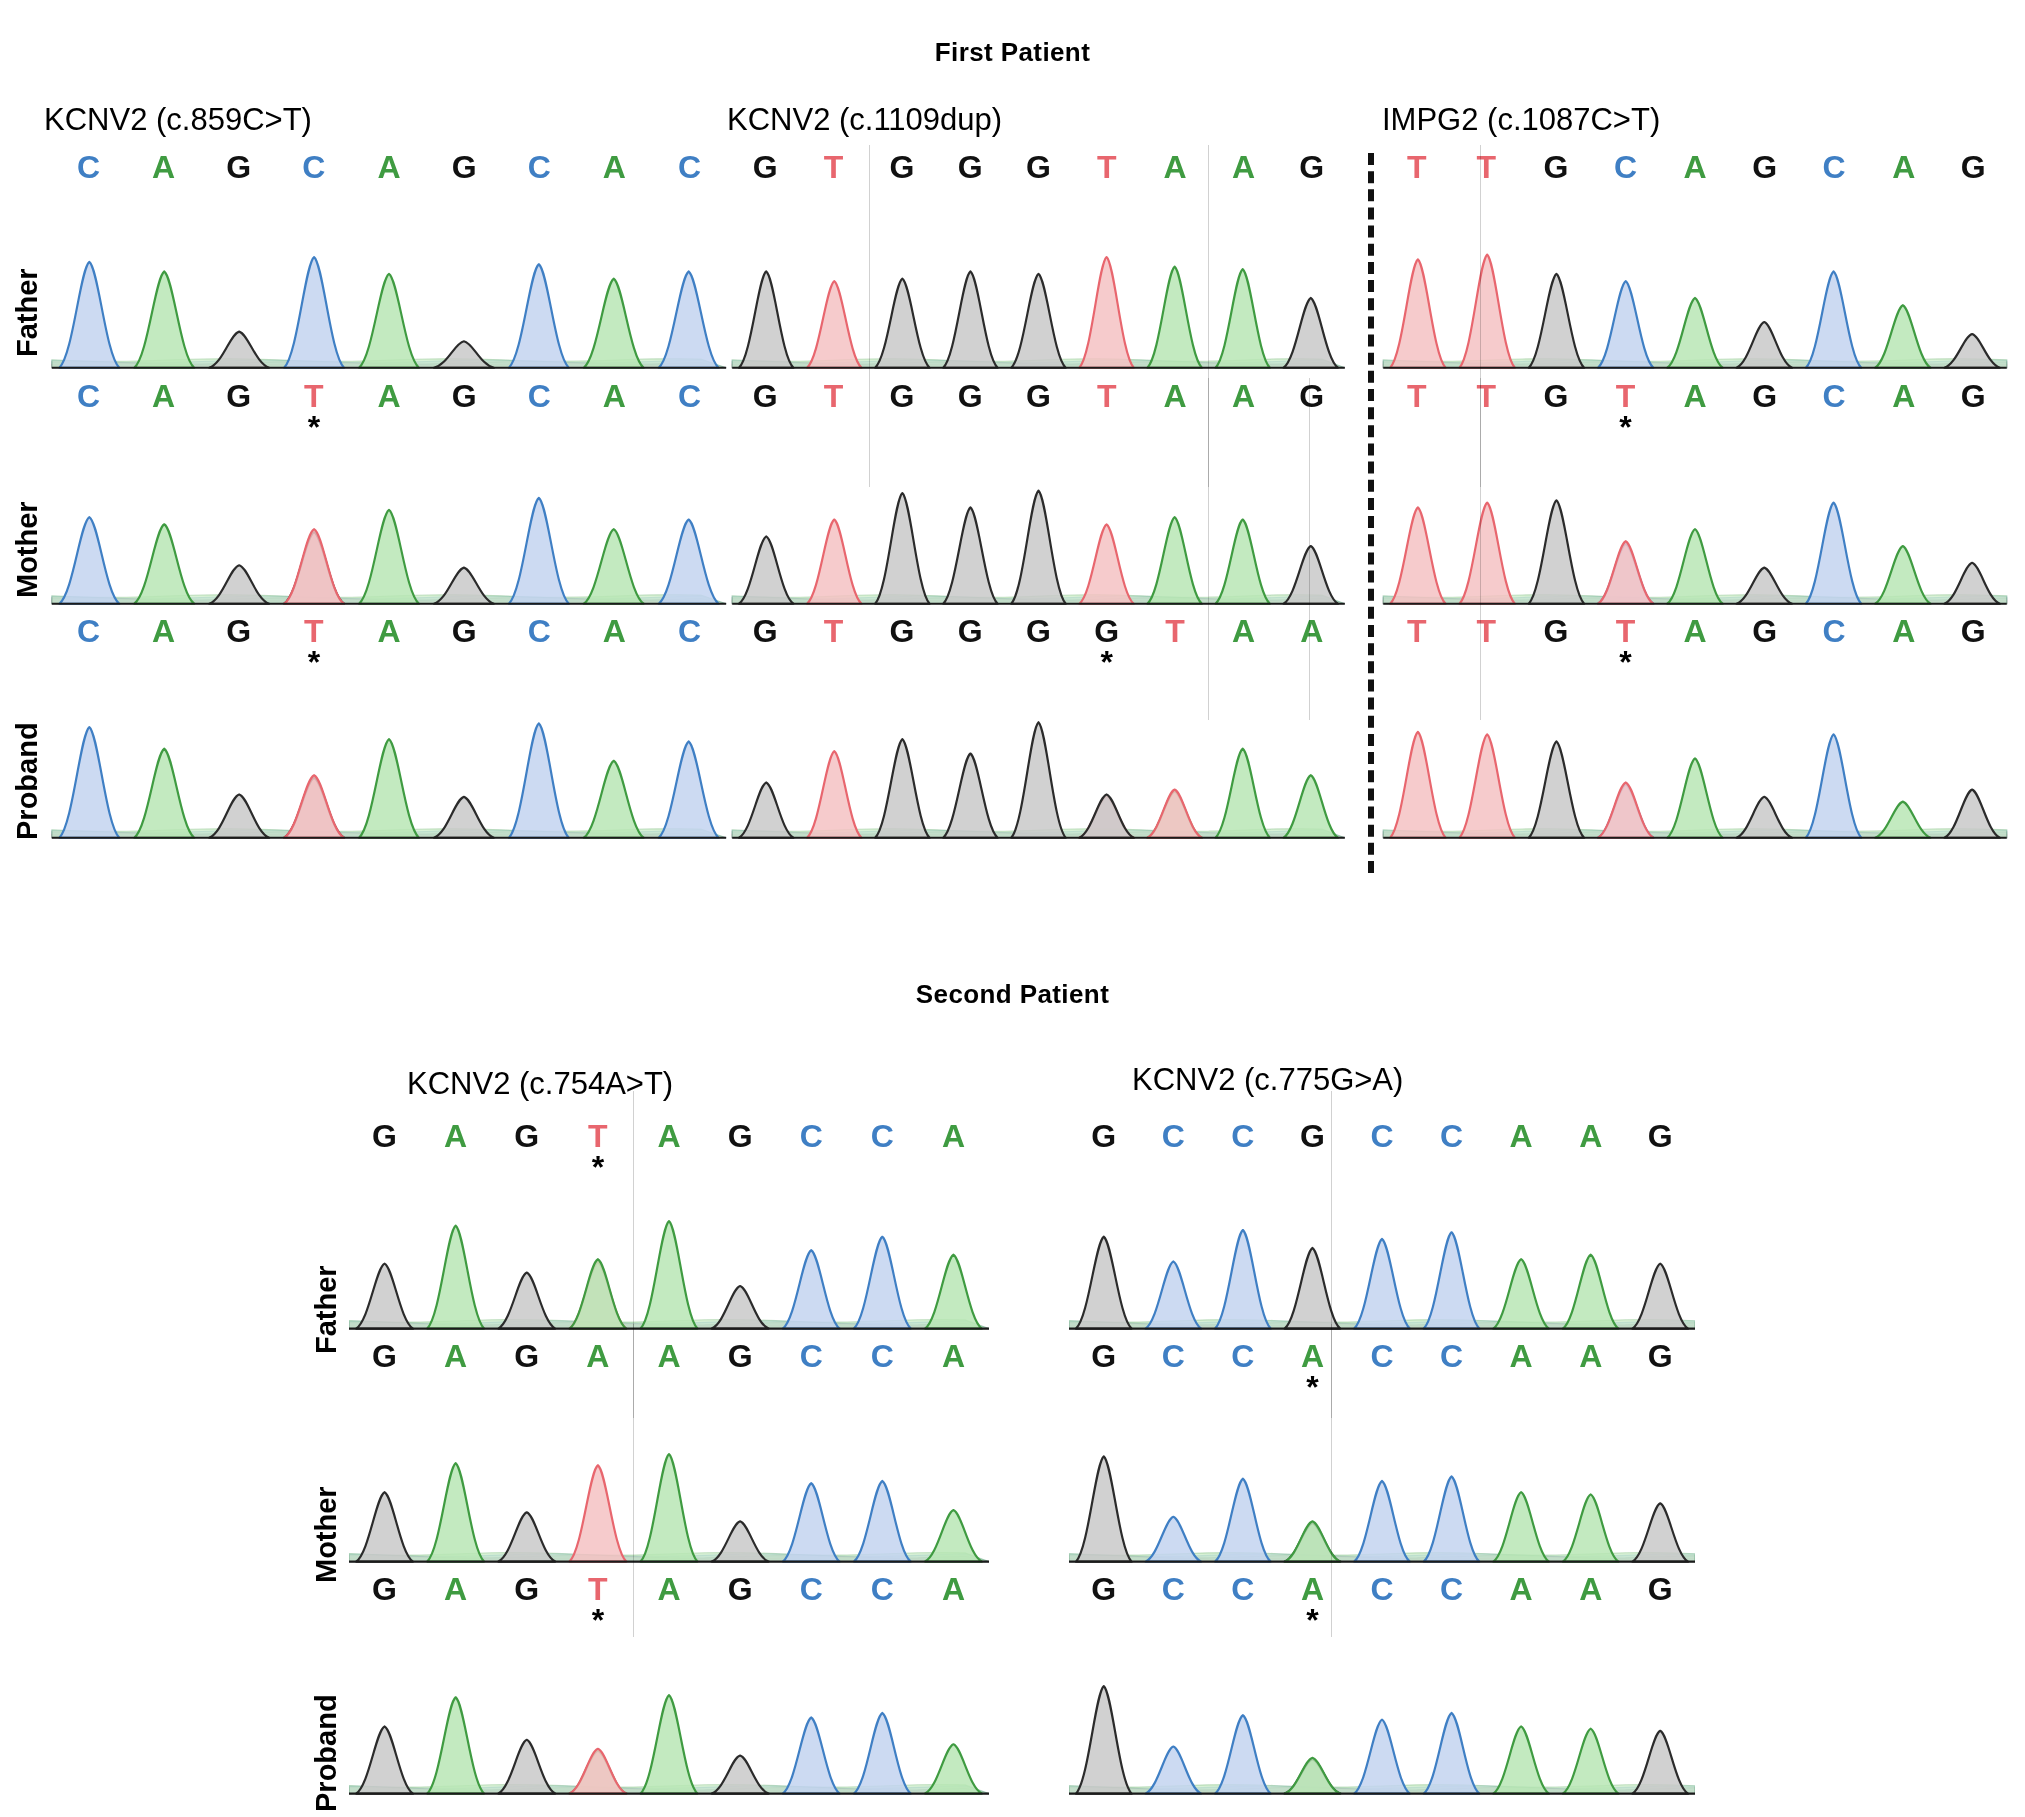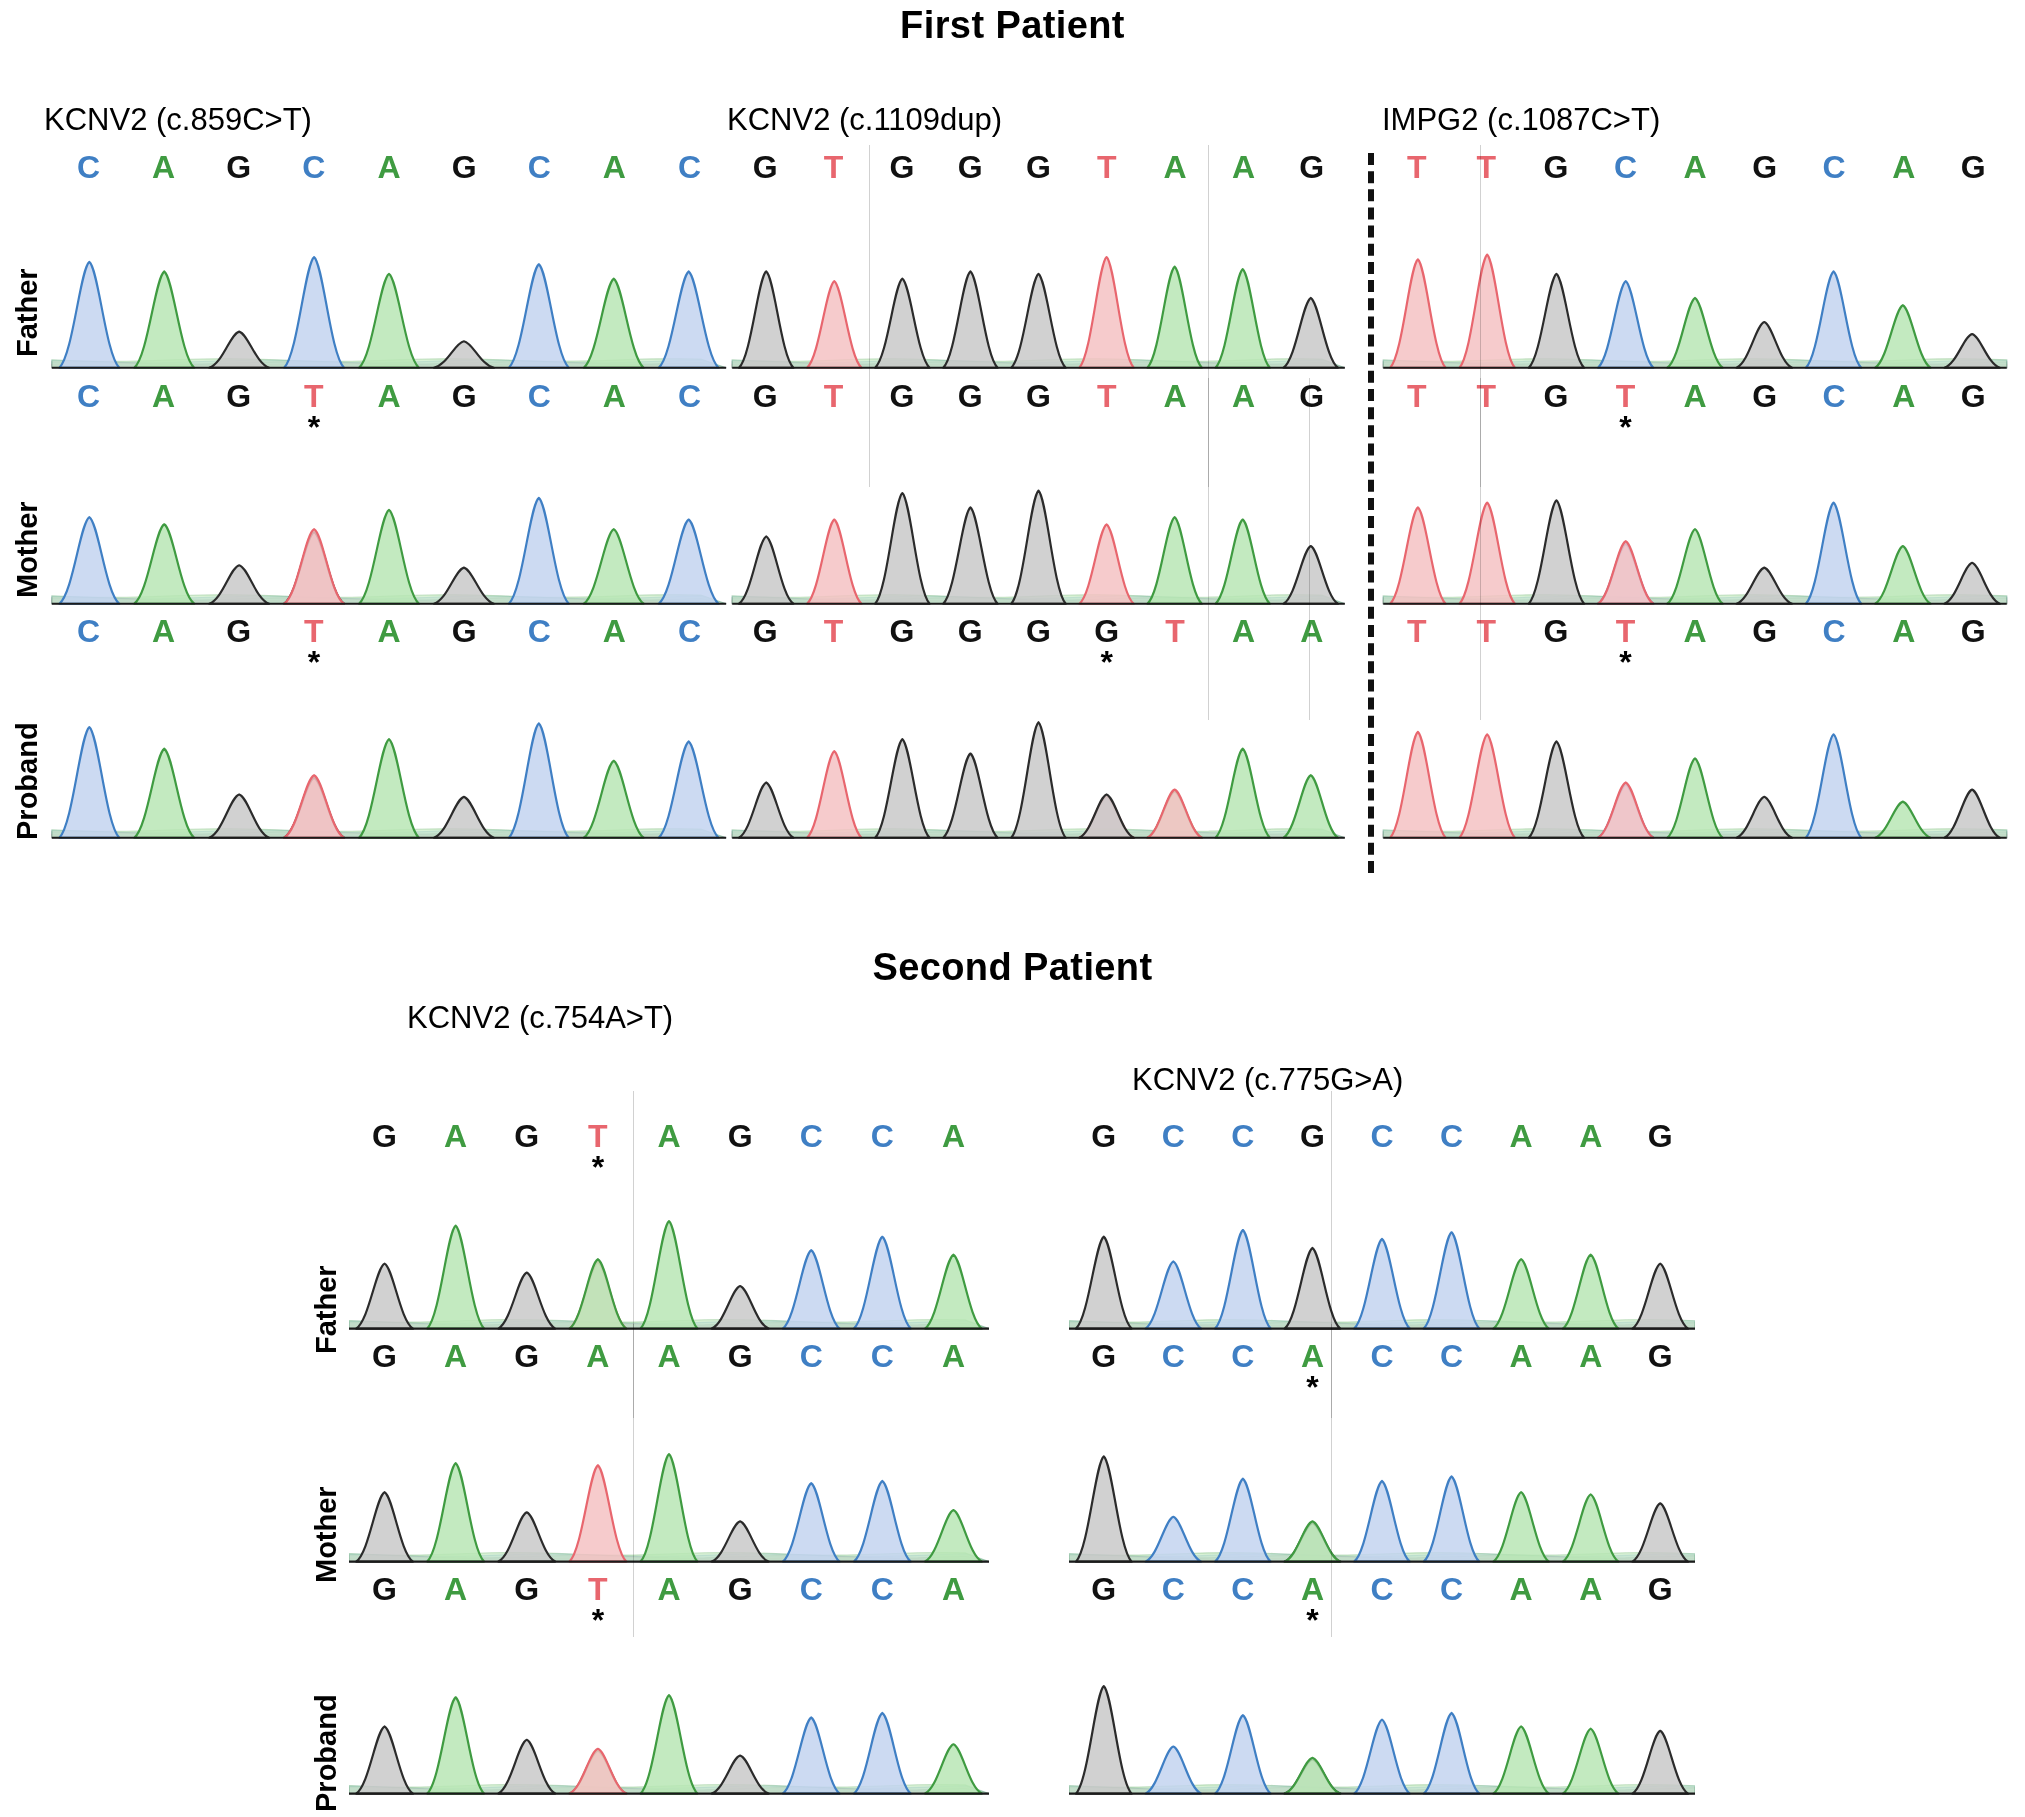--- a/index.html
+++ b/index.html
@@ -1,18 +1,18 @@
 <!DOCTYPE html>
 <html style="font-size:11.6px"><head>
 <meta charset="utf-8">
 <style>
   html,body{margin:0;padding:0;background:#fff;}
   body{width:2025px;height:1818px;font-family:"Liberation Sans",sans-serif;color:#000;position:relative;overflow:hidden;}
 
-  .section-title{text-align:center;font-weight:bold;font-size:38px;letter-spacing:0.4px;}
+  .section-title{text-align:center;font-weight:bold;font-size:26px;letter-spacing:0.4px;margin-top:33px;}
 
   .panel-title{text-align:left;font-size:31px;font-weight:400;white-space:nowrap;}
 
   .seqrow{display:flex;align-items:flex-start;}
   .base{flex:1;text-align:center;font-size:32px;font-weight:bold;line-height:1.05;font-family:"Liberation Sans",sans-serif;}
   .base .star{display:block;font-size:32px;color:#000;font-weight:bold;line-height:.85;height:33px;}
   .base .star.empty{visibility:hidden;}
   .b-A{color:#3f9b41;}
   .b-C{color:#3f7fc4;}
   .b-G{color:#111111;}
@@ -43,21 +43,21 @@
 <div class="panel-title" style="position:absolute;left:1382px;top:102px;width:626px;">IMPG2 (c.1087C&gt;T)</div>
 
 <div class="dashdiv" style="left:1368px;top:153px;height:720px;"></div>
 
 <div class="rowlabel" style="position:absolute;left:7.3px;top:240px;width:41px;height:145px;">Father</div>
 <div class="rowlabel" style="position:absolute;left:7.3px;top:473px;width:41px;height:153px;">Mother</div>
 <div class="rowlabel" style="position:absolute;left:7.3px;top:698px;width:41px;height:167px;">Proband</div>
 
 <div class="section-title" style="position:absolute;left:0;top:946px;width:2025px;">Second Patient</div>
 
-<div class="panel-title" style="position:absolute;left:407px;top:1000px;width:640px;">KCNV2 (c.754A&gt;T)</div>
+<div class="panel-title" style="position:absolute;left:407px;top:1066px;width:640px;">KCNV2 (c.754A&gt;T)</div>
 <div class="panel-title" style="position:absolute;left:1132px;top:1062px;width:626px;">KCNV2 (c.775G&gt;A)</div>
 
 <div class="rowlabel" style="position:absolute;left:306px;top:1237px;width:41px;height:145px;">Father</div>
 <div class="rowlabel" style="position:absolute;left:306px;top:1462px;width:41px;height:145px;">Mother</div>
 <div class="rowlabel" style="position:absolute;left:306px;top:1673px;width:41px;height:160px;">Proband</div>
 
 <div id="panels-root">
     <div class="seqrow" style="width: 676px; position: absolute; left: 51px; top: 151px;">
       <div class="base b-C"><span>C</span><span class="star empty">*</span></div>
       <div class="base b-A"><span>A</span><span class="star empty">*</span></div>

